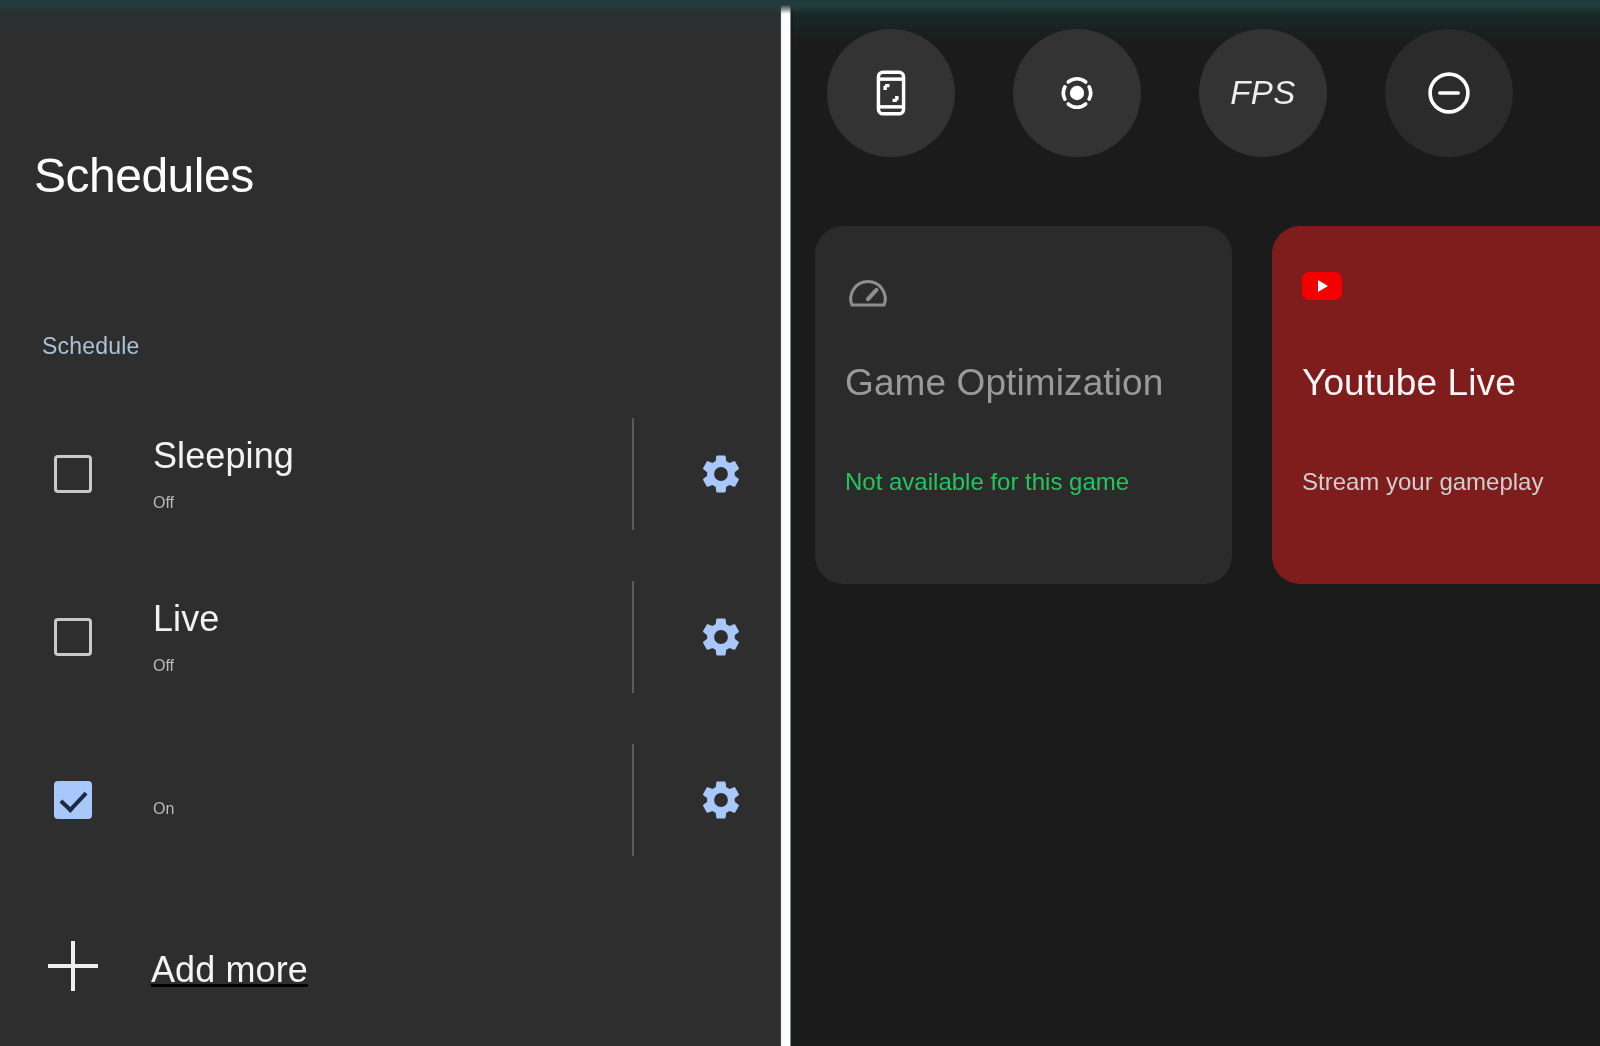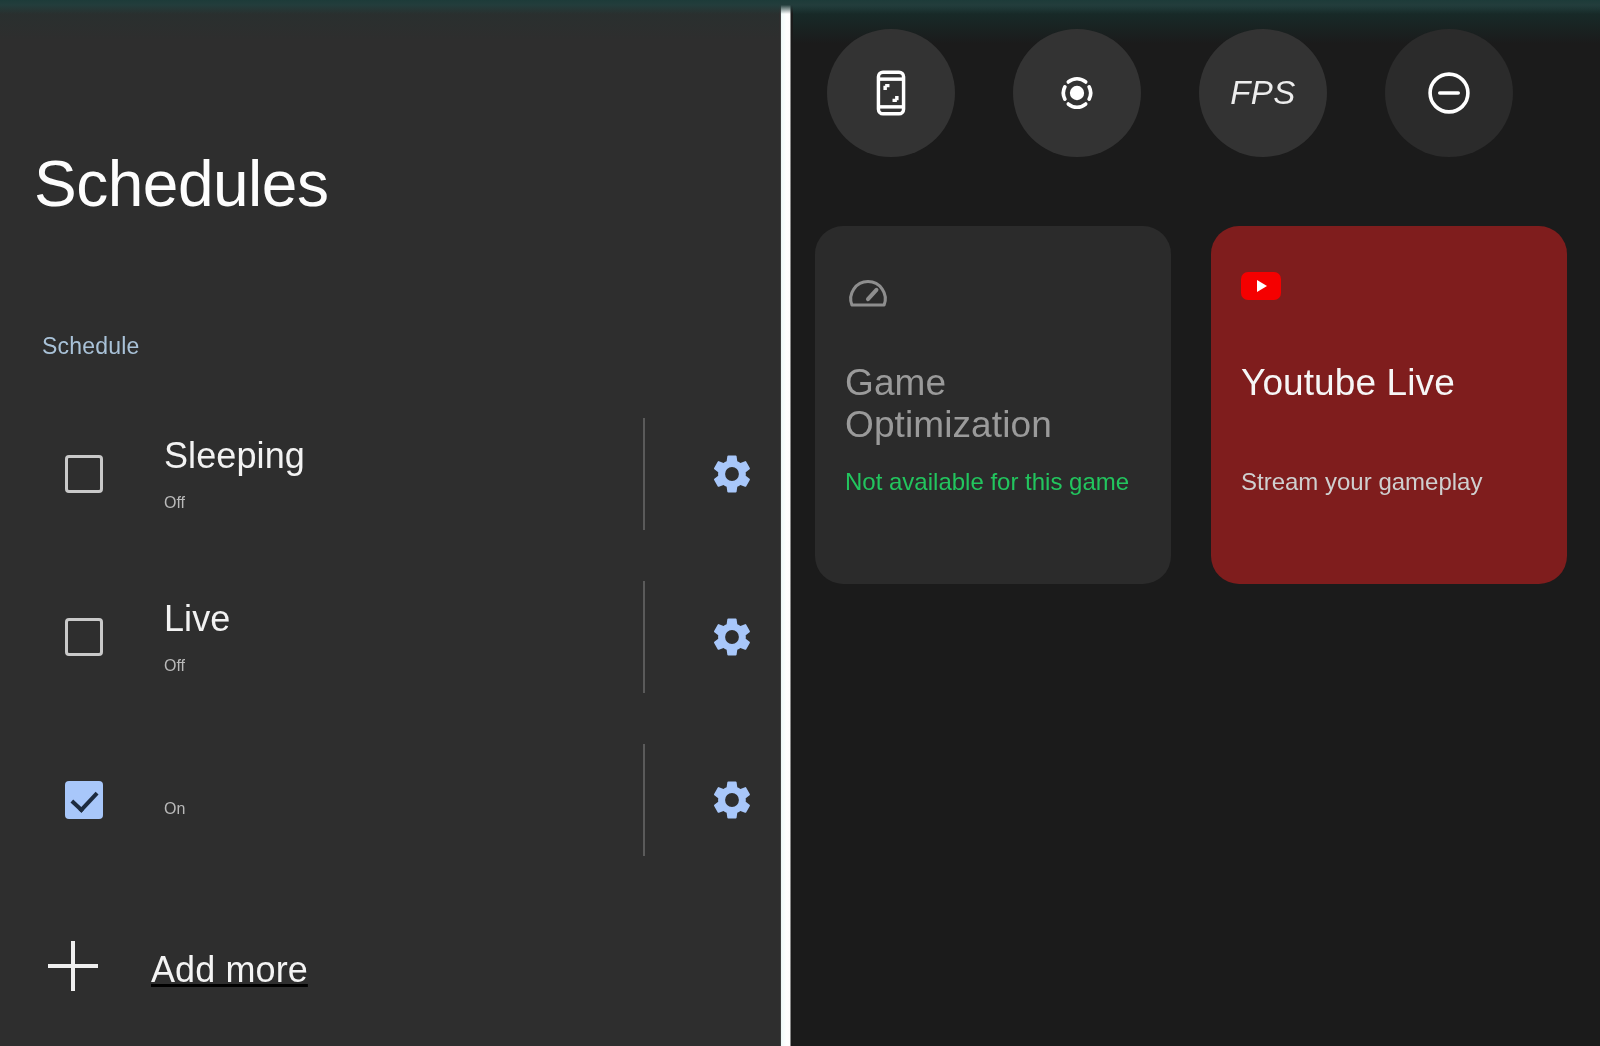--- a/index.html
+++ b/index.html
@@ -30,32 +30,32 @@
     background:#2e2e2e;
     flex:0 0 787px;
   }
   #left-panel::before{
     content:""; position:absolute; top:0; left:0; right:0; height:40px;
     background:linear-gradient(to bottom, #27302f, rgba(46,46,46,0));
   }
 
   #page-title {
     position:absolute; left:34px; top:152px;
-    font-size:64px; font-weight:400; color:#fdfdfd;
+    font-size:48px; font-weight:400; color:#fdfdfd;
     letter-spacing:-0.5px; line-height:1;
   }
 
   #section-label {
     position:absolute; left:42px; top:333px;
     font-size:23px; font-weight:400; color:#a9c2d8;
     letter-spacing:0.2px;
   }
 
   #schedule-list {
-    position:absolute; left:11px; top:392px; width:787px;
+    position:absolute; left:0; top:392px; width:787px;
   }
 
   .schedule-row {
     position:relative;
     height:163px;
     display:flex; align-items:center;
   }
 
   .row-checkbox {
     flex:0 0 auto;
@@ -164,21 +164,21 @@
   }
   .tool-btn.dnd { background:#2b2b2b; }
   .tool-btn svg { display:block; }
   #fps-label { font-size:33px; color:#ededed; font-weight:400; letter-spacing:0.5px; }
 
   #cards {
     position:absolute; left:28px; top:226px;
     display:flex; gap:40px;
   }
   .card {
-    width:356px; height:358px;
+    width:417px; height:358px;
     border-radius:28px;
     padding:46px 26px 0 30px;
     position:relative;
   }
   .card.disabled { background:#2b2b2b; }
   .card.active   { background:#7f1d1d; }
 
   .card-icon { height:46px; margin-bottom:0; }
   .card-icon svg { display:block; }
 

